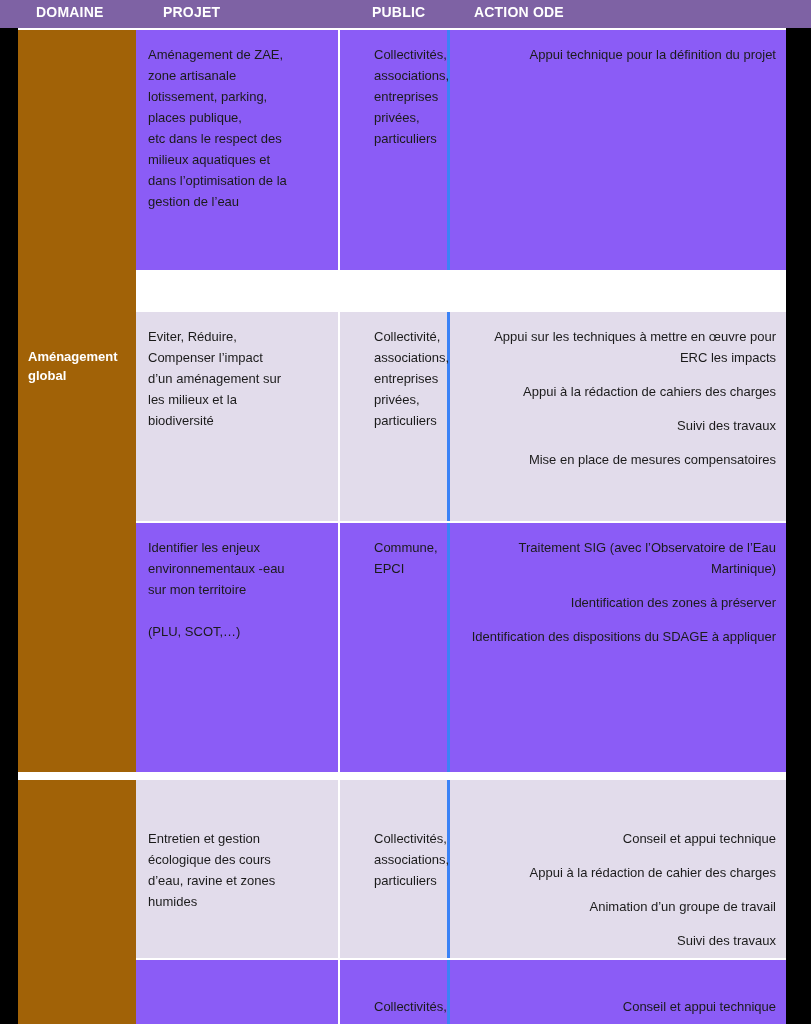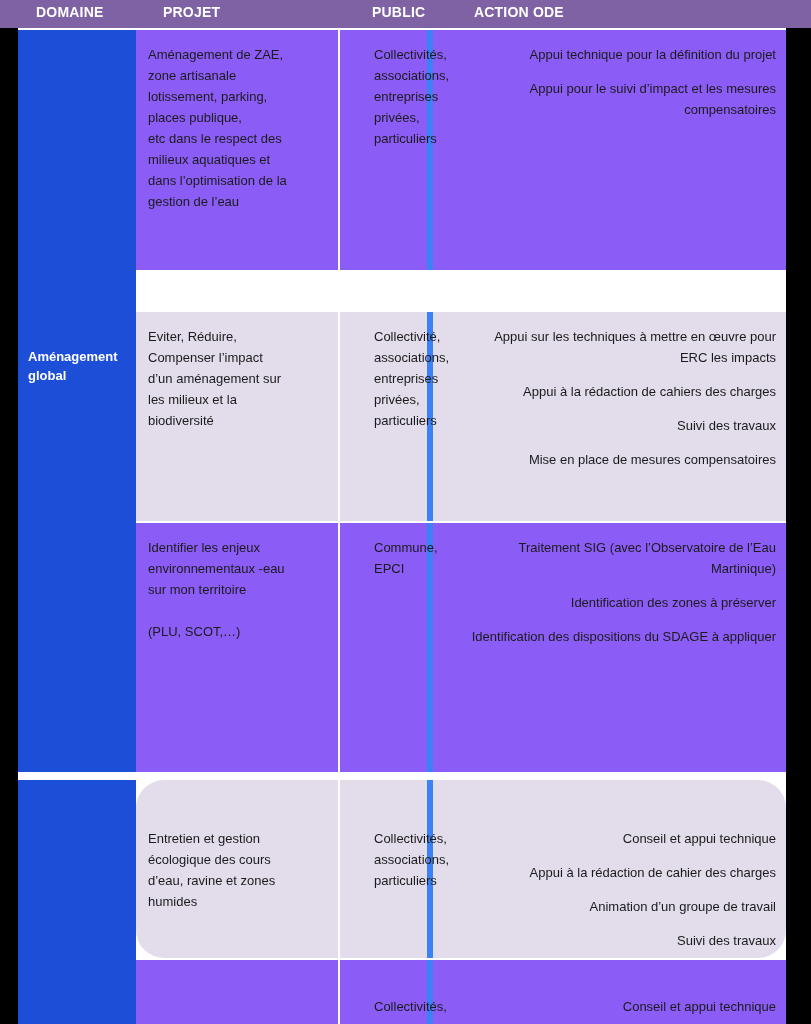--- a/index.html
+++ b/index.html
@@ -64,21 +64,21 @@
     top: 30px;
     width: 768px;
     height: 994px;
   }
 
   
   .domain-col {
     position: absolute;
     left: 0;
     width: 118px;
-    background: #1d4ed8;
+    background: #a16207;
   }
   .domain-label {
     position: absolute;
     left: 10px;
     width: 104px;
     color: #ffffff;
     font-weight: bold;
     font-size: 13px;
     line-height: 1.45;
   }
@@ -93,21 +93,21 @@
   .row.shade-b { background: #e2dceb; }
 
   .cell {
     position: absolute;
     top: 0;
     bottom: 0;
     box-sizing: border-box;
     padding: 14px 10px 10px 12px;
   }
   .cell-projet { left: 0;    width: 204px; border-right: 2px solid #ffffff; }
-  .cell-public { left: 204px; width: 93px; border-right: 6px solid #3b82f6; padding-left: 34px; }
+  .cell-public { left: 204px; width: 110px; border-right: 3px solid #3b82f6; padding-left: 34px; }
   .cell-action { left: 318px; width: 332px; text-align: right; }
 
   .txt {
     color: #1b1b1b;
     font-size: 13px;
     line-height: 1.62;
     white-space: pre-line;
   }
   .txt.pub { font-size: 13px; line-height: 1.62; }
   .bullet { margin-bottom: 13px; }
@@ -166,21 +166,20 @@
         </div>
         <div class="cell cell-public">
           <div class="txt pub">Collectivités,
 associations,
 entreprises
 privées,
 particuliers</div>
         </div>
         <div class="cell cell-action">
           <div class="txt bullet">Appui technique pour la définition du projet</div>
-          <div class="txt bullet">Appui pour le suivi d’impact et les mesures compensatoires</div>
         </div>
       </div>
       <div class="hsep" style="top:240px;"></div>
 
       <div class="row shade-b" style="top:242px; height:249px;margin-top:40px;">
         <div class="cell cell-projet">
           <div class="txt">Eviter, Réduire,
 Compenser l’impact
 d’un aménagement sur
 les milieux et la
@@ -220,21 +219,21 @@
           <div class="txt bullet">Identification des dispositions du SDAGE à appliquer</div>
         </div>
       </div>
 
       <div class="section-gap" style="top:742px;"></div>
 
       <div class="domain-col" style="top:750px; height:266px;">
         <div class="domain-label" style="top:100px;"></div>
       </div>
 
-      <div class="row shade-b" style="top:750px; height:178px;border-radius:28px;">
+      <div class="row shade-b" style="top:750px; height:178px;">
         <div class="cell cell-projet" style="padding-top:48px;">
           <div class="txt">Entretien et gestion
 écologique des cours
 d’eau, ravine et zones
 humides</div>
         </div>
         <div class="cell cell-public" style="padding-top:48px;">
           <div class="txt pub">Collectivités,
 associations,
 particuliers</div>

